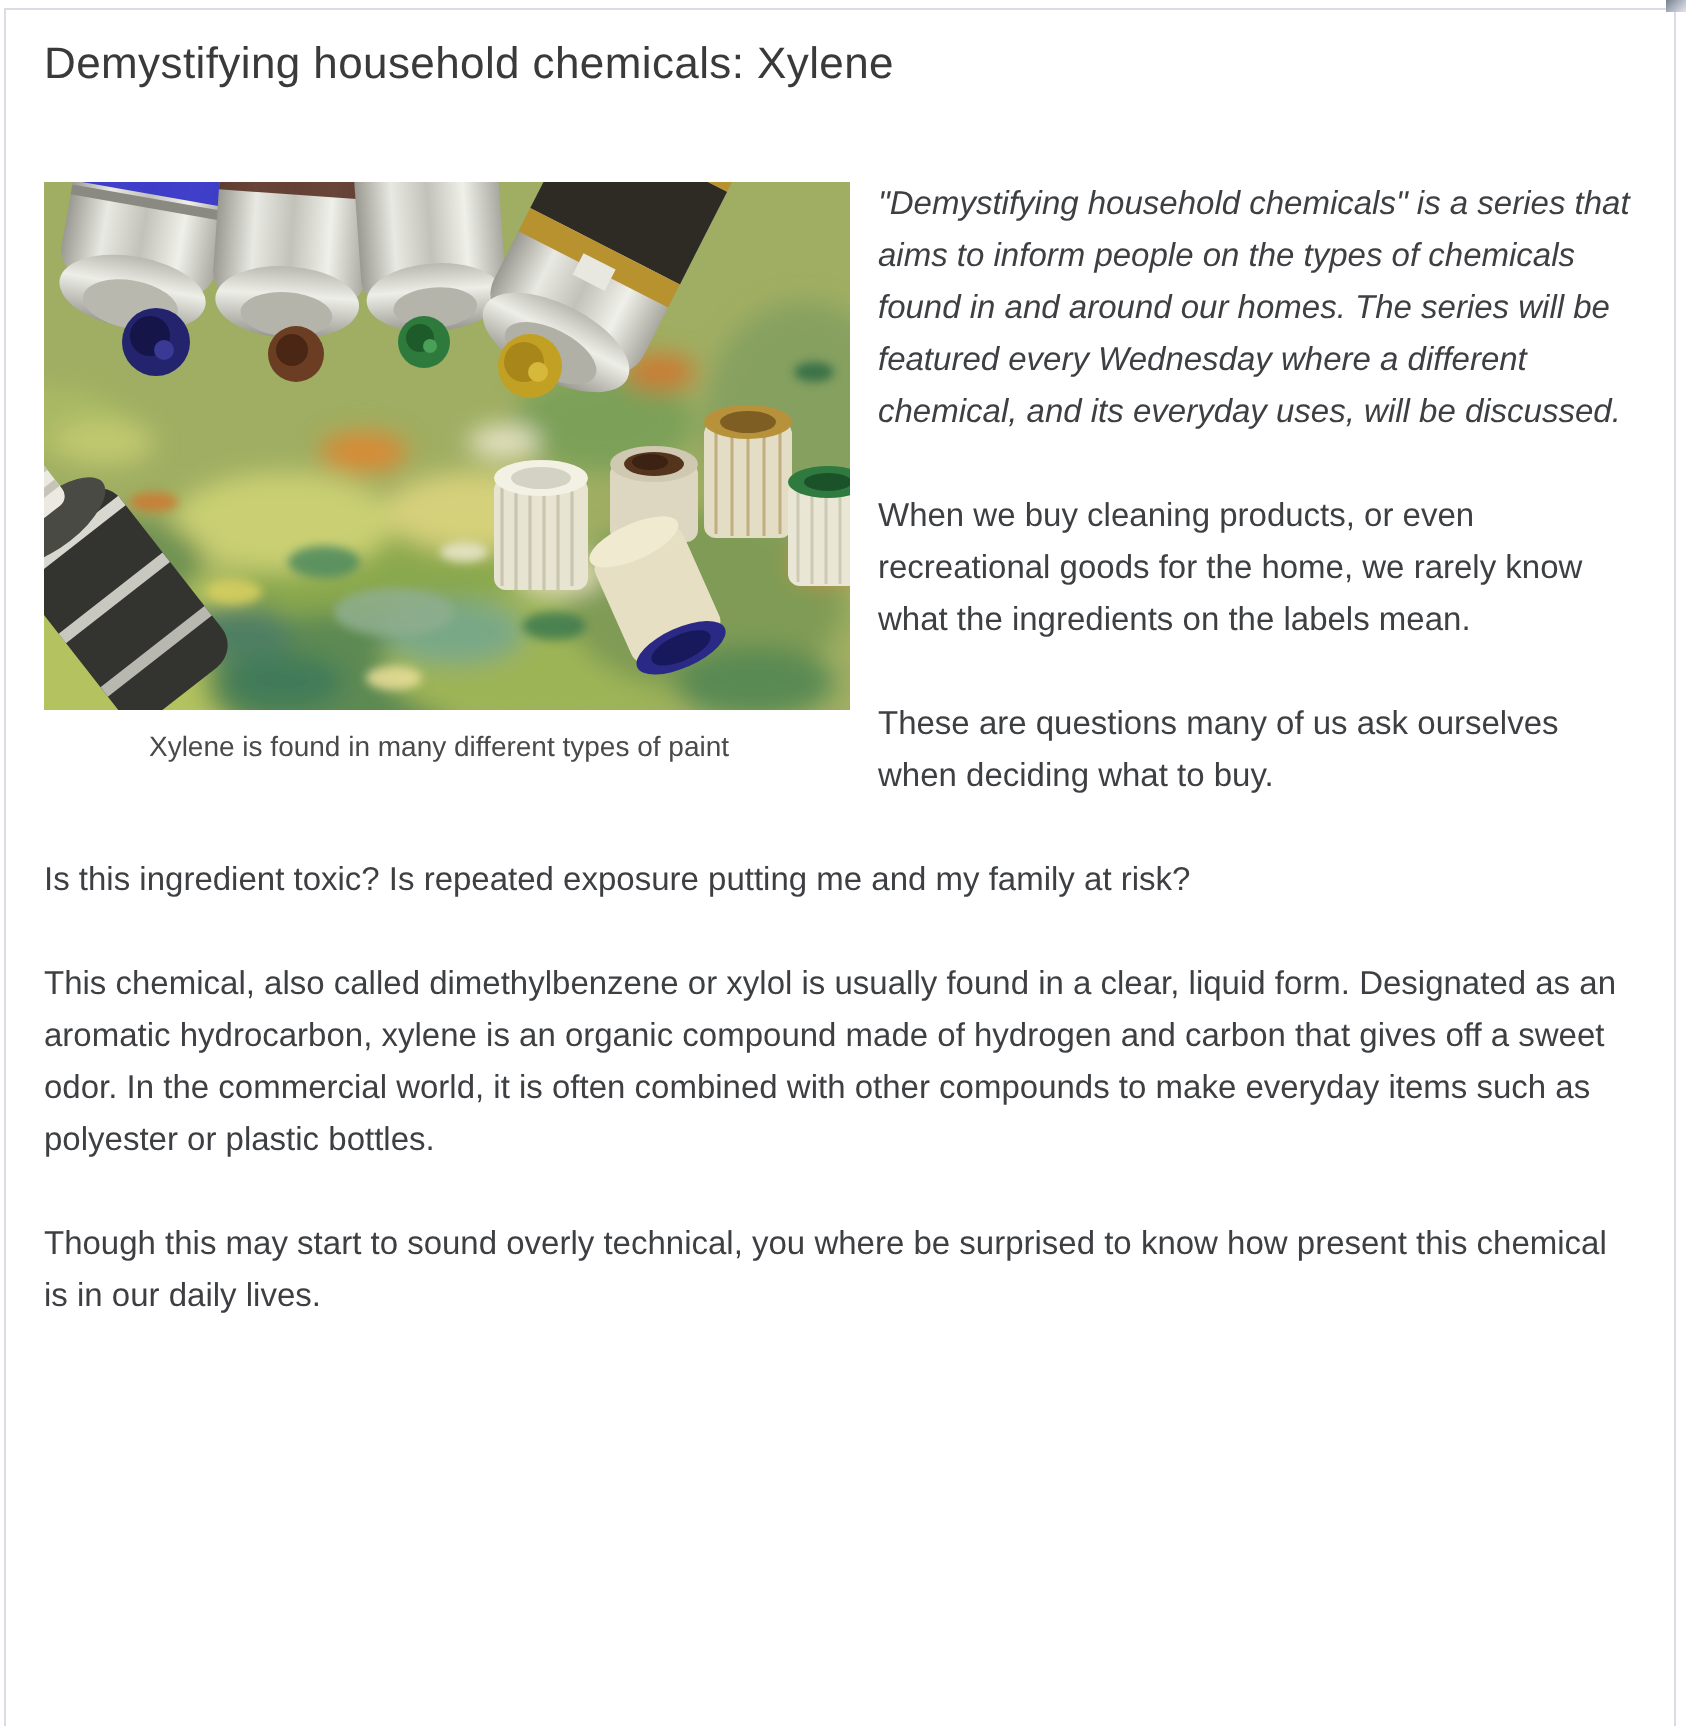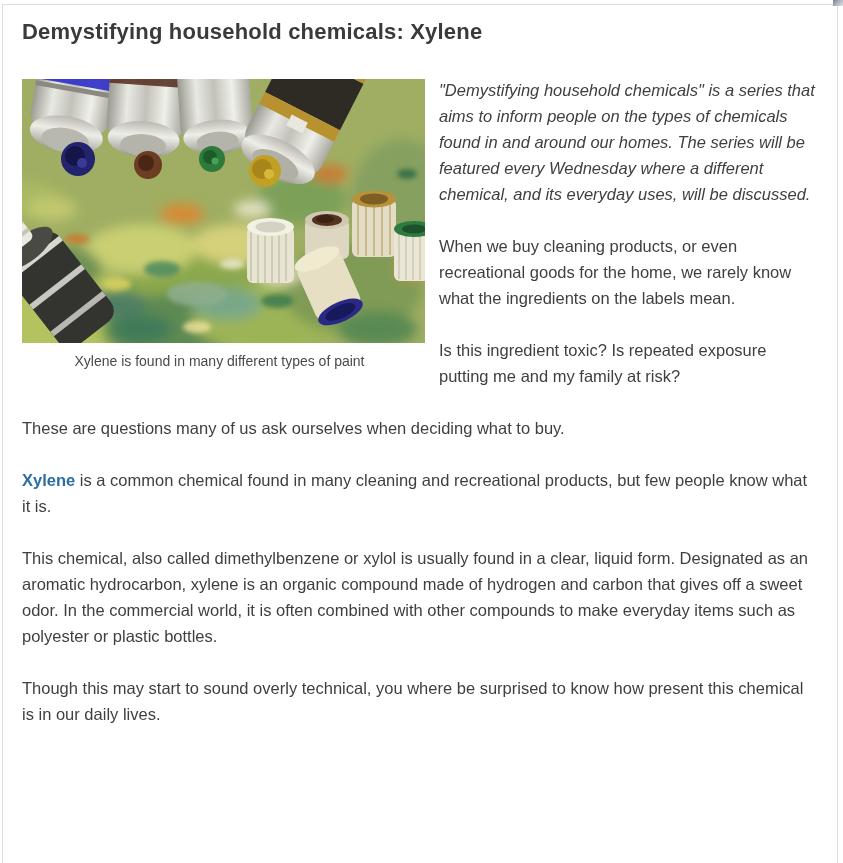--- a/index.html
+++ b/index.html
@@ -22,23 +22,23 @@
   }
   .corner-smudge {
     position: absolute;
     top: 0; right: 0;
     width: 10px; height: 6px;
     background: linear-gradient(135deg, #77808f 0%, #aab1bd 45%, #e3e5ea 100%);
     z-index: 5;
   }
   h1.page-title {
     font-size: 22px;
-    font-weight: 700;
+    font-weight: 400;
     color: #3a3a3a;
-    margin: 2px 0 32px 2px;
+    margin: 2px 0 44px 2px;
     letter-spacing: 0.2px;
   }
   figure.article-photo {
     float: left;
     width: 395px;
     margin: 2px 22px 30px 2px;
     padding: 0;
   }
   figure.article-photo svg {
     display: block;
@@ -230,25 +230,24 @@
           <ellipse cx="392" cy="150" rx="12" ry="4.5" fill="#1c5229"></ellipse>
         </g>
       </svg>
       <figcaption class="photo-caption">Xylene is found in many different types of paint</figcaption>
     </figure>
 
     <p class="first intro">"Demystifying household chemicals" is a series that aims to inform people on the types of chemicals found in and around our homes. The series will be featured every Wednesday where a different chemical, and its everyday uses, will be discussed.</p>
 
     <p>When we buy cleaning products, or even recreational goods for the home, we rarely know what the ingredients on the labels mean.</p>
 
+    <p>These are questions many of us ask ourselves when deciding what to buy.</p>
+
     <p>Is this ingredient toxic? Is repeated exposure putting me and my family at risk?</p>
 
-    <p>These are questions many of us ask ourselves when deciding what to buy.</p>
-
-    <p><a class="xylene-link" href="#">Xylene</a><span> is a common chemical found in many cleaning and recreational products, but few people know what it is.</span></p>
 
     <p>This chemical, also called dimethylbenzene or xylol is usually found in a clear, liquid form. Designated as an aromatic hydrocarbon, xylene is an organic compound made of hydrogen and carbon that gives off a sweet odor. In the commercial world, it is often combined with other compounds to make everyday items such as polyester or plastic bottles.</p>
 
     <p>Though this may start to sound overly technical, you where be surprised to know how present this chemical is in our daily lives.</p>
 
 
   </div>
 </div>
 
 </body></html>

